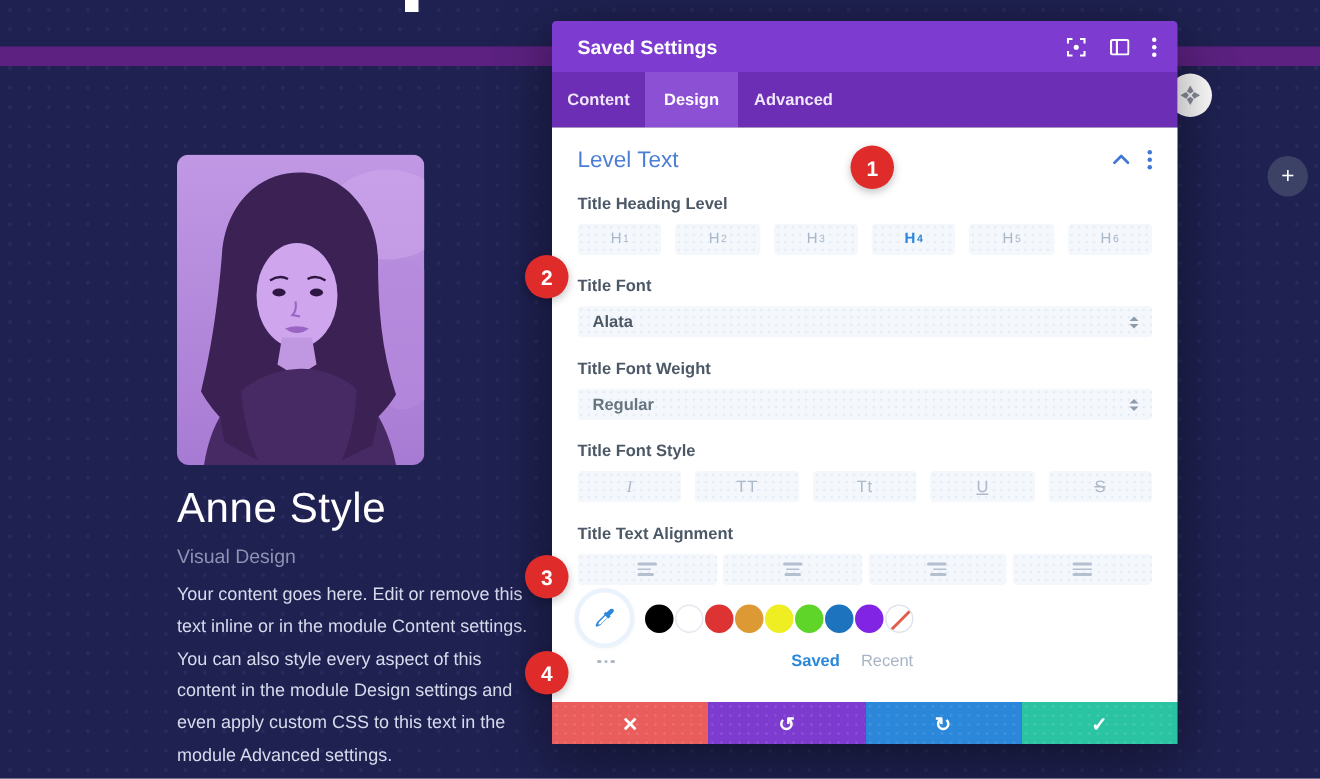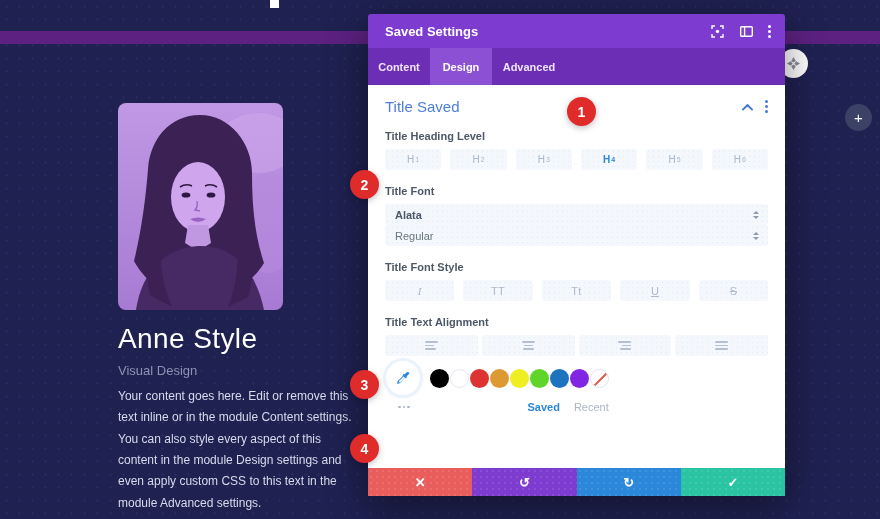--- a/index.html
+++ b/index.html
@@ -61,21 +61,21 @@
 
   .btn-row { display:flex; gap:9px; }
   .opt-btn { height:21px; border-radius:3px; display:flex; align-items:center; justify-content:center;
     color:#a9b7c9; font-size:10px; cursor:pointer; flex:1; }
   .opt-btn.selected { color:#2b87da; font-weight:700; }
   .opt-btn sub { font-size:7px; margin-left:1px; }
 
   .select { height:21px; border-radius:3px; position:relative; display:flex; align-items:center;
     padding:0 20px 0 10px; cursor:pointer; }
   .select .val { font-size:11px; color:#4c5866; font-weight:700; }
-  .select .val.light { font-weight:400; color:#66757f; }
+  .select .val.light { font-weight:700; color:#66757f; }
   .updown { position:absolute; right:9px; top:50%; transform:translateY(-50%); display:flex; flex-direction:column; gap:2px; }
   .updown i { width:0; height:0; border-left:3px solid transparent; border-right:3px solid transparent; }
   .updown i.up { border-bottom:3px solid #8c9bab; }
   .updown i.dn { border-top:3px solid #8c9bab; }
 
   .style-row { display:flex; gap:9px; }
   .style-btn { height:21px; flex:1; border-radius:3px; display:flex; align-items:center; justify-content:center;
     color:#aeb9cb; font-size:11px; cursor:pointer; }
   .style-btn .g-italic { font-style:italic; font-family:"Liberation Serif", serif; }
   .style-btn .g-caps { letter-spacing:.5px; }
@@ -204,21 +204,21 @@
     </div>
 
     <div class="tabs">
       <span class="tab t0">Content</span>
       <span class="tab t1 active">Design</span>
       <span class="tab t2">Advanced</span>
     </div>
 
     <div class="modal-body">
       <div class="section-head">
-        <span class="stitle">Title Saved</span>
+        <span class="stitle">Level Text</span>
         <span class="right">
           <span>
             <svg width="11" height="7" viewBox="0 0 11 7">
                 <path d="M1 5.5L5.5 1 10 5.5" stroke="#4178d4" stroke-width="1.8" fill="none" stroke-linecap="round"></path>
               </svg>
           </span>
           <span class="kebab blue">
               <i></i>
               <i></i>
               <i></i>
@@ -256,20 +256,21 @@
 
       <div class="field-label">Title Font</div>
       <div class="select dotted">
         <span class="val">Alata</span>
         <span class="updown">
             <i class="up"></i>
             <i class="dn"></i>
           </span>
       </div>
 
+      <div class="field-label">Title Font Weight</div>
       <div class="select dotted">
         <span class="val light">Regular</span>
         <span class="updown">
             <i class="up"></i>
             <i class="dn"></i>
           </span>
       </div>
 
       <div class="field-label">Title Font Style</div>
       <div class="style-row">

